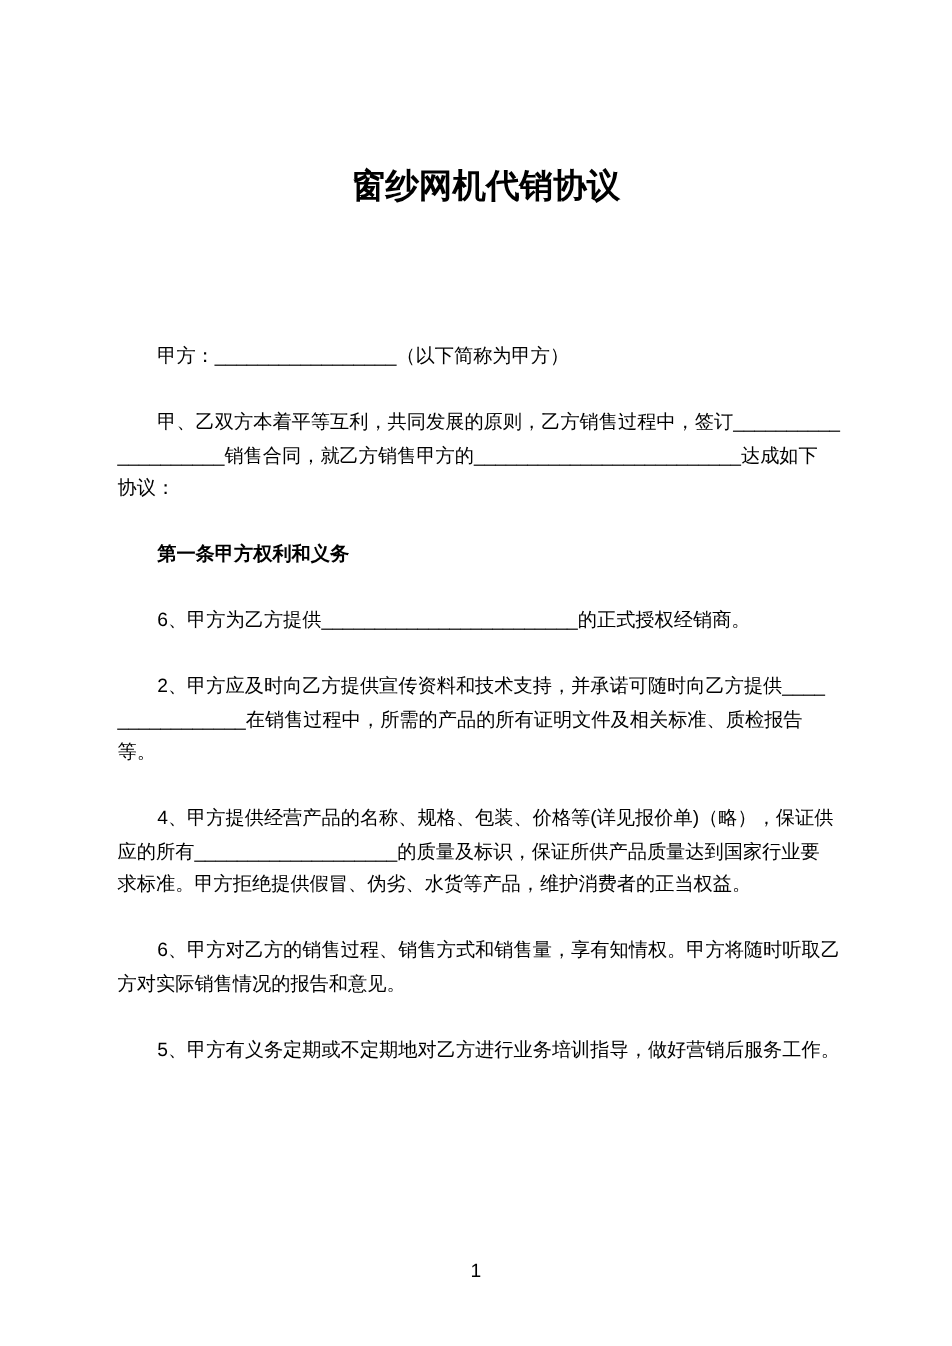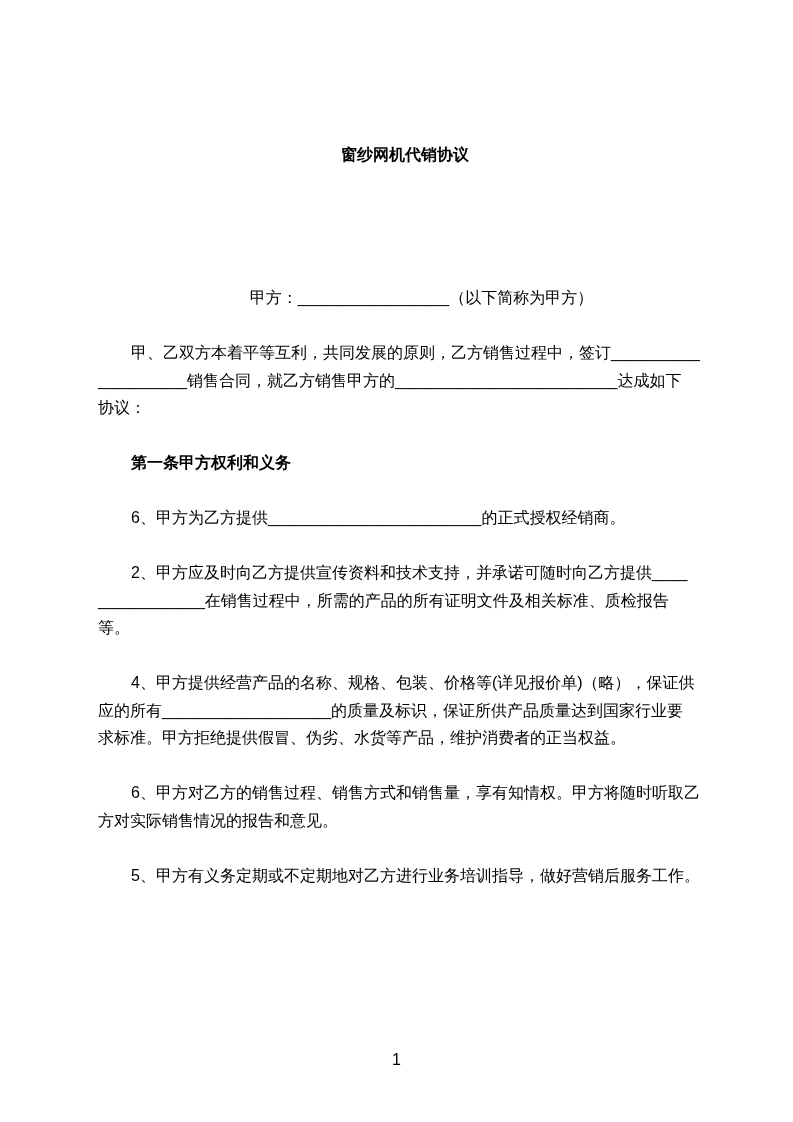--- a/index.html
+++ b/index.html
@@ -16,34 +16,33 @@
     color: #000000;
     font-family: "Liberation Sans", sans-serif;
     font-size: 16px;
     line-height: 27.5px;
     padding: 0 81px 0 98px;
     box-sizing: border-box;
     overflow: hidden;
   }
   .doc-title {
     margin: 139px 0 0 0;
-    font-size: 16px;
+    font-size: 28px;
     line-height: 32px;
     font-weight: bold;
     text-align: center;
     white-space: pre;
   }
   .para {
     margin: 27.5px 0 0 0;
     white-space: pre;        
     text-indent: 33px;       
   }
   .para.first-body {
     margin-top: 113px;
-    text-align: center;
   }
   .section-heading {
     font-weight: bold;
   }
   .page-number {
     position: absolute;
     top: 1046px;
     left: 0;
     width: 100%;
     text-align: center;

